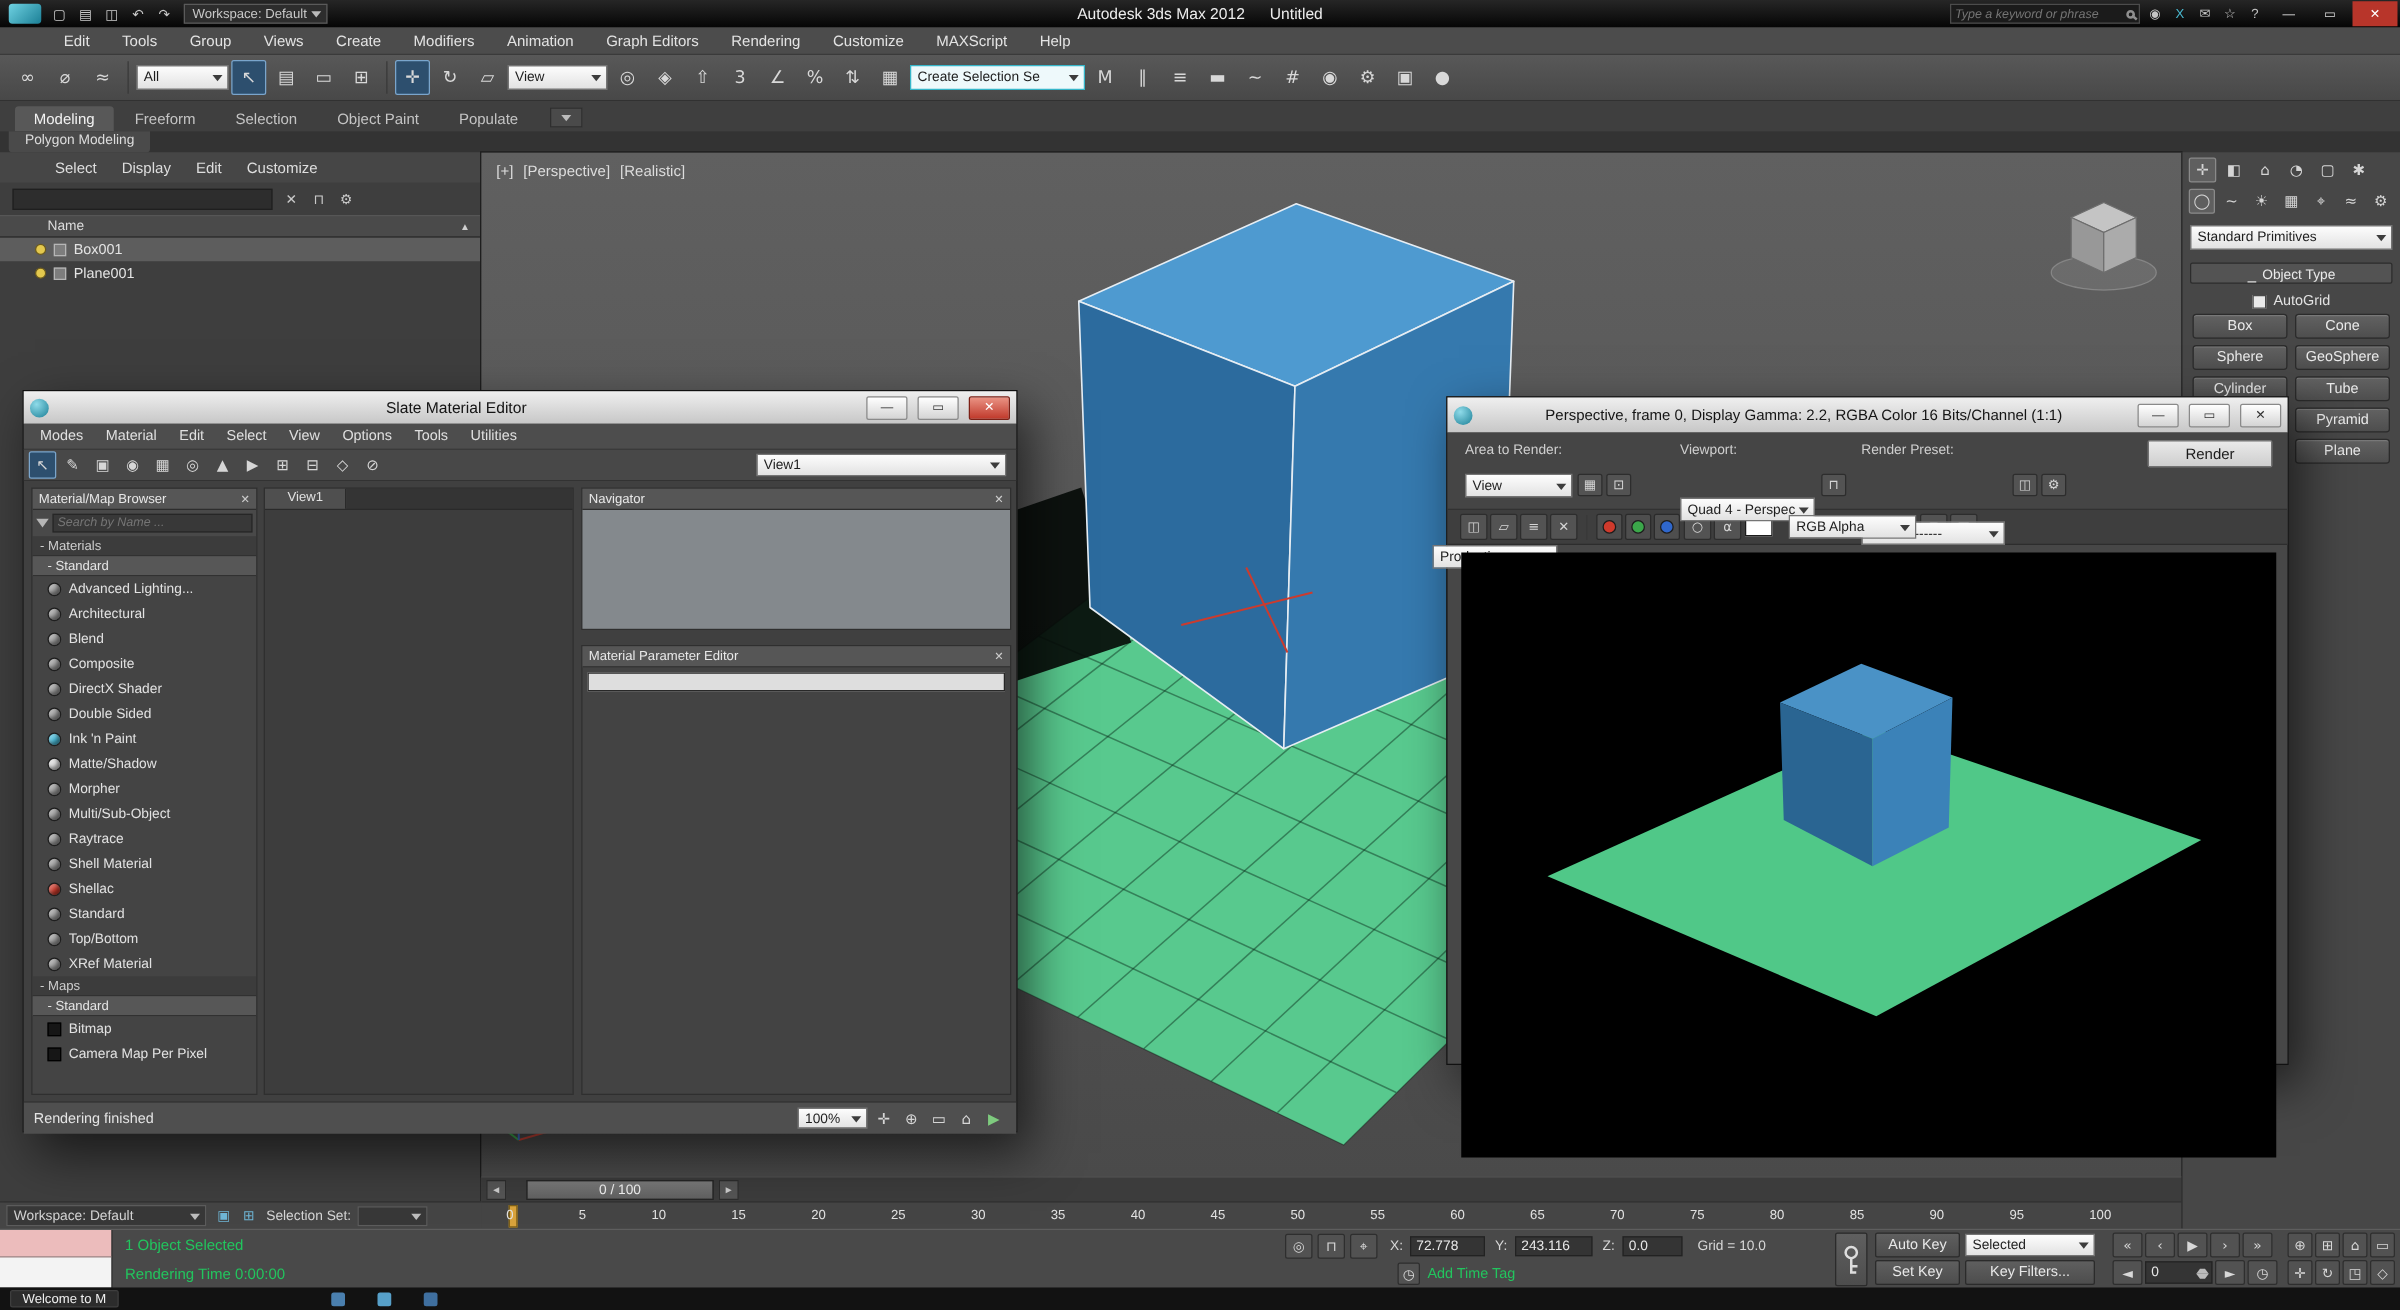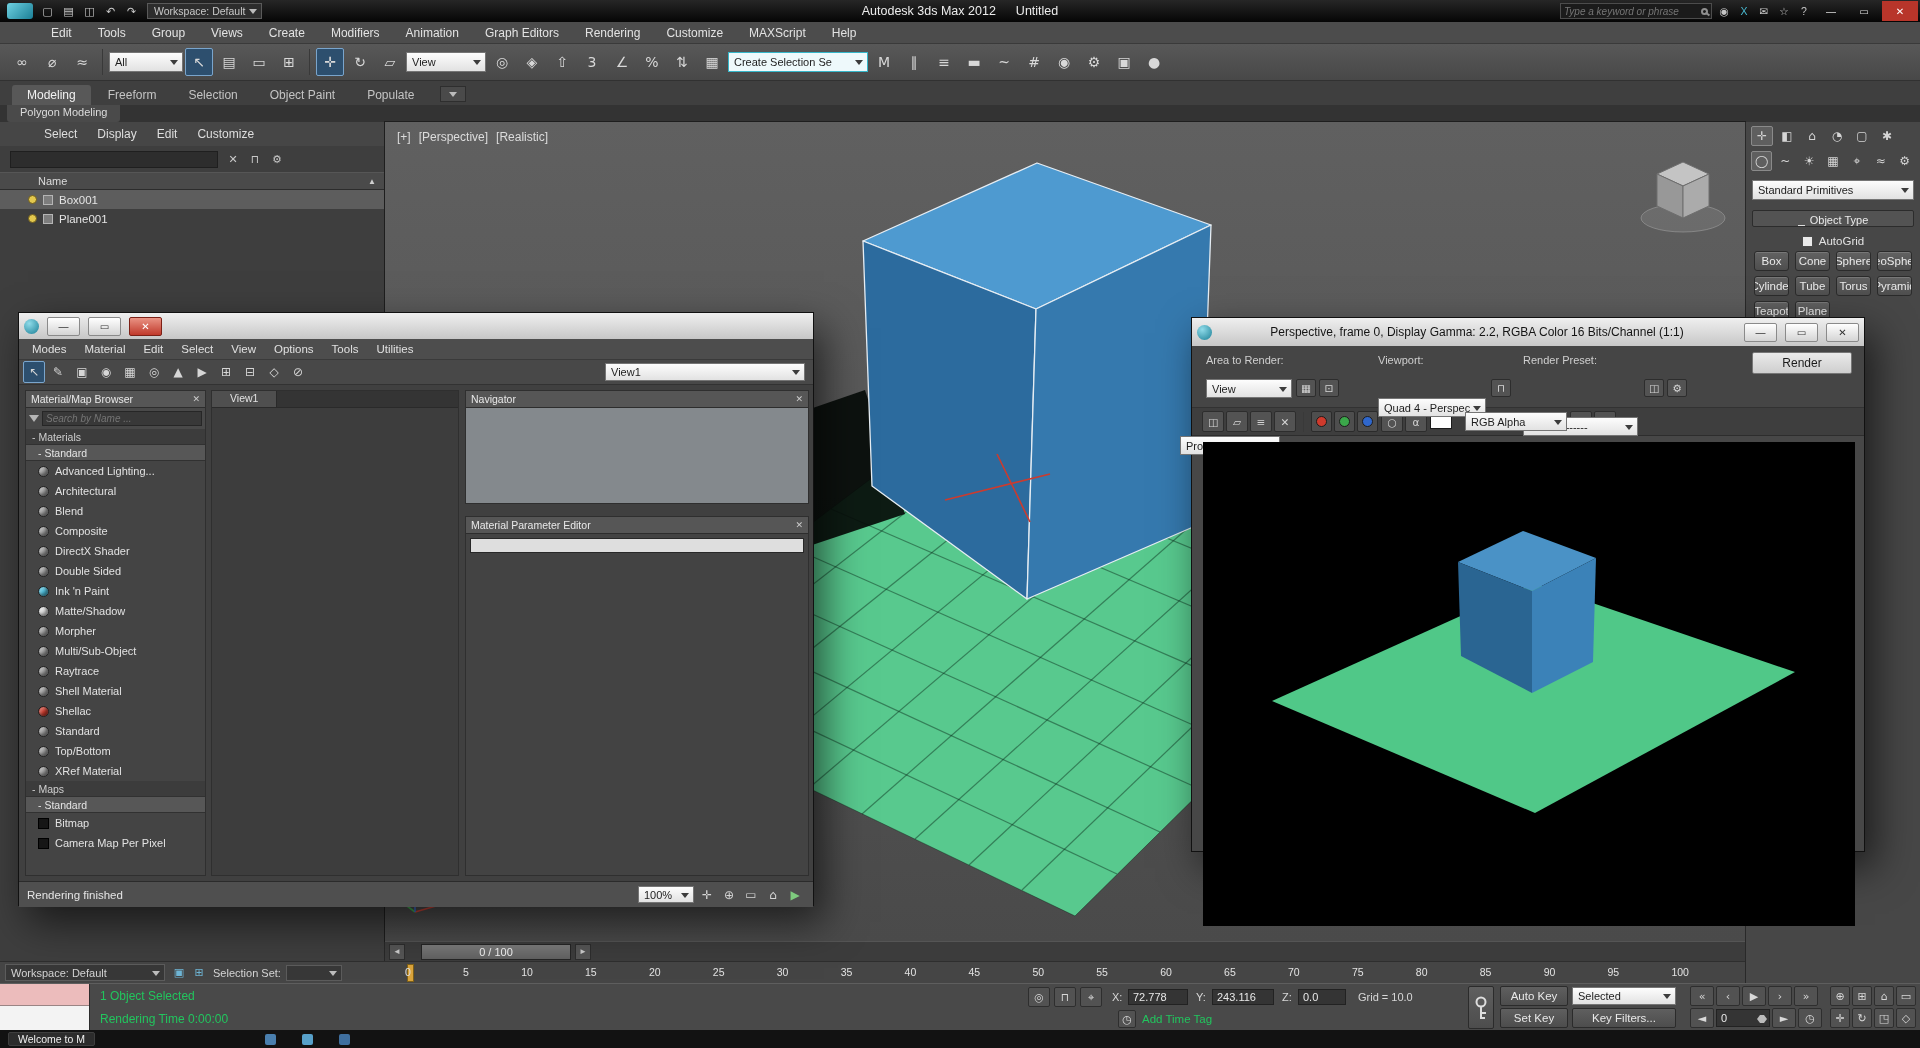--- a/index.html
+++ b/index.html
@@ -70,21 +70,21 @@
   
   #cmdpanel{position:absolute;left:1745px;top:122px;width:175px;height:861px;background:#474747;border-left:1px solid #292929}
   .cprow{display:flex;gap:3px;padding:4px 5px 1px}
   .cpico{width:22px;height:20px;border:1px solid transparent;border-radius:2px;display:flex;align-items:center;justify-content:center;font-size:12px;color:#d5d5d5;font-family:"DejaVu Sans",sans-serif}
   .cpico.active{background:#5f5f5f;border-color:#8a8a8a}
   .cp-combo{margin:8px 6px 0}
   .rollout{margin:10px 6px 0;height:17px;background:#535353;border:1px solid #2c2c2c;border-radius:2px;font-size:11px;color:#eaeaea;display:flex;align-items:flex-end;justify-content:center;gap:5px}
   .minus{width:7px;height:1px;background:#ddd}
   .autogrid{display:flex;align-items:center;justify-content:center;gap:6px;margin:8px 0 4px;font-size:11.5px;color:#e2e2e2}
   .cb{width:11px;height:11px;background:#eaeaea;border:1px solid #4a4a4a}
-  .pgrid{display:grid;grid-template-columns:1fr 1fr 1fr 1fr;gap:5px 6px;margin:4px 8px}
+  .pgrid{display:grid;grid-template-columns:1fr 1fr;gap:5px 6px;margin:4px 8px}
   .pbtn{height:20px;background:linear-gradient(#626262,#4e4e4e);border:1px solid #2b2b2b;border-radius:3px;box-shadow:inset 0 1px 0 rgba(255,255,255,.14);font-size:11.5px;color:#eaeaea;display:flex;align-items:center;justify-content:center;white-space:nowrap;overflow:hidden}
 
   
   #timeslider{position:absolute;left:385px;top:941px;width:1360px;height:20px;background:#3c3c3c;border-top:1px solid #555;display:flex;align-items:center}
   .tsarrow{width:16px;height:16px;margin-left:4px;background:#555;border:1px solid #2d2d2d;color:#ccc;font-size:8px;display:flex;align-items:center;justify-content:center}
   .tshandle{margin-left:16px;width:150px;height:16px;background:linear-gradient(#7c7c7c,#606060);border:1px solid #252525;color:#f2f2f2;font-size:11px;display:flex;align-items:center;justify-content:center}
   #ruler{position:absolute;left:385px;top:961px;width:1360px;height:22px;background:#454545;border-top:1px solid #2e2e2e}
   .ticks{position:absolute;left:20px;right:56px;top:4px;display:flex;justify-content:space-between;font-size:10.5px;color:#e2e2e2}
   .marker{position:absolute;left:22px;top:2px;width:7px;height:18px;border:1px solid #7d5f17}
   #wsbar{position:absolute;left:0;top:961px;width:385px;height:22px;background:#454545;border-top:1px solid #2e2e2e;display:flex;align-items:center;gap:5px;padding:0 5px}
@@ -142,21 +142,21 @@
   #view1panel{position:absolute;left:192px;top:5px;width:248px;height:486px;background:#3d3d3d;border:1px solid #2f2f2f}
   .vtabs{height:17px;background:#343434;display:flex;border-bottom:1px solid #2a2a2a}
   .vtab{padding:1px 18px 0;background:#4f4f4f;font-size:10.5px;color:#e2e2e2;border-right:1px solid #2a2a2a}
   #nav{position:absolute;left:446px;top:5px;width:344px;height:114px;border:1px solid #2f2f2f;display:flex;flex-direction:column;background:#444}
   .navbody{flex:1;background:#84898d}
   #paramed{position:absolute;left:446px;top:131px;width:344px;height:360px;border:1px solid #2f2f2f;background:#434343}
   .pfield{margin:4px 4px;height:15px;background:#dedede;border:1px solid #282828}
   .sstatus{height:26px;background:#4f4f4f;border-top:1px solid #2b2b2b;display:flex;align-items:center;gap:3px;padding:0 8px;font-size:11.5px;color:#e4e4e4}
 
   
-  #rfw{left:1191px;top:317px;width:674px;height:535px;z-index:50}
+  #rfw{left:1157px;top:317px;width:674px;height:535px;z-index:50}
   #rfw .wtitle{font-size:12px}
   .rcontrols{height:62px;background:#454545;border-bottom:1px solid #323232;position:relative;font-size:11px}
   .rlbl{position:absolute;top:8px;color:#cfcfcf}
   .rbtnbig{position:absolute;right:12px;top:6px;width:100px;height:22px;background:linear-gradient(#eaeaea,#cecece);border:1px solid #767676;border-radius:2px;color:#1b1b1b;font-size:12px;display:flex;align-items:center;justify-content:center}
   .rico{width:20px;height:18px;background:#535353;border:1px solid #2d2d2d;border-radius:2px;color:#d6d6d6;font-size:10.5px;display:flex;align-items:center;justify-content:center;font-family:"DejaVu Sans",sans-serif}
   .rtbrow{height:28px;background:#3e3e3e;border-bottom:1px solid #2d2d2d;display:flex;align-items:center;gap:3px;padding:0 10px}
   .dotbtn{width:21px;height:21px;background:#4e4e4e;border:1px solid #2b2b2b;border-radius:2px;display:flex;align-items:center;justify-content:center}
   .dot{width:11px;height:11px;border-radius:50%;border:1px solid #1c1c1c}
   .swatch{width:22px;height:15px;background:#fff;border:1px solid #1c1c1c}
   .rimg{position:absolute;left:11px;top:124px;width:652px;height:484px;background:#000}
@@ -564,20 +564,21 @@
 
     <span class="tkicon" style="background-color: rgb(74, 127, 174);"></span>
         <span class="tkicon" style="background-color: rgb(87, 160, 201);"></span>
         <span class="tkicon" style="background-color: rgb(63, 111, 159);"></span>
       </div>
   </div>
 
   <div id="slate" class="win">
     <div class="wtitle">
       <span class="wico"></span>
+      <span class="t">Slate Material Editor</span>
       <span class="wb">—</span>
       <span class="wb">▭</span>
       <span class="wb red">✕</span>
     </div>
     <div class="smenu">
       <div class="grp" style="gap:0">
 
       <span>Modes</span>
           <span>Material</span>
           <span>Edit</span>

